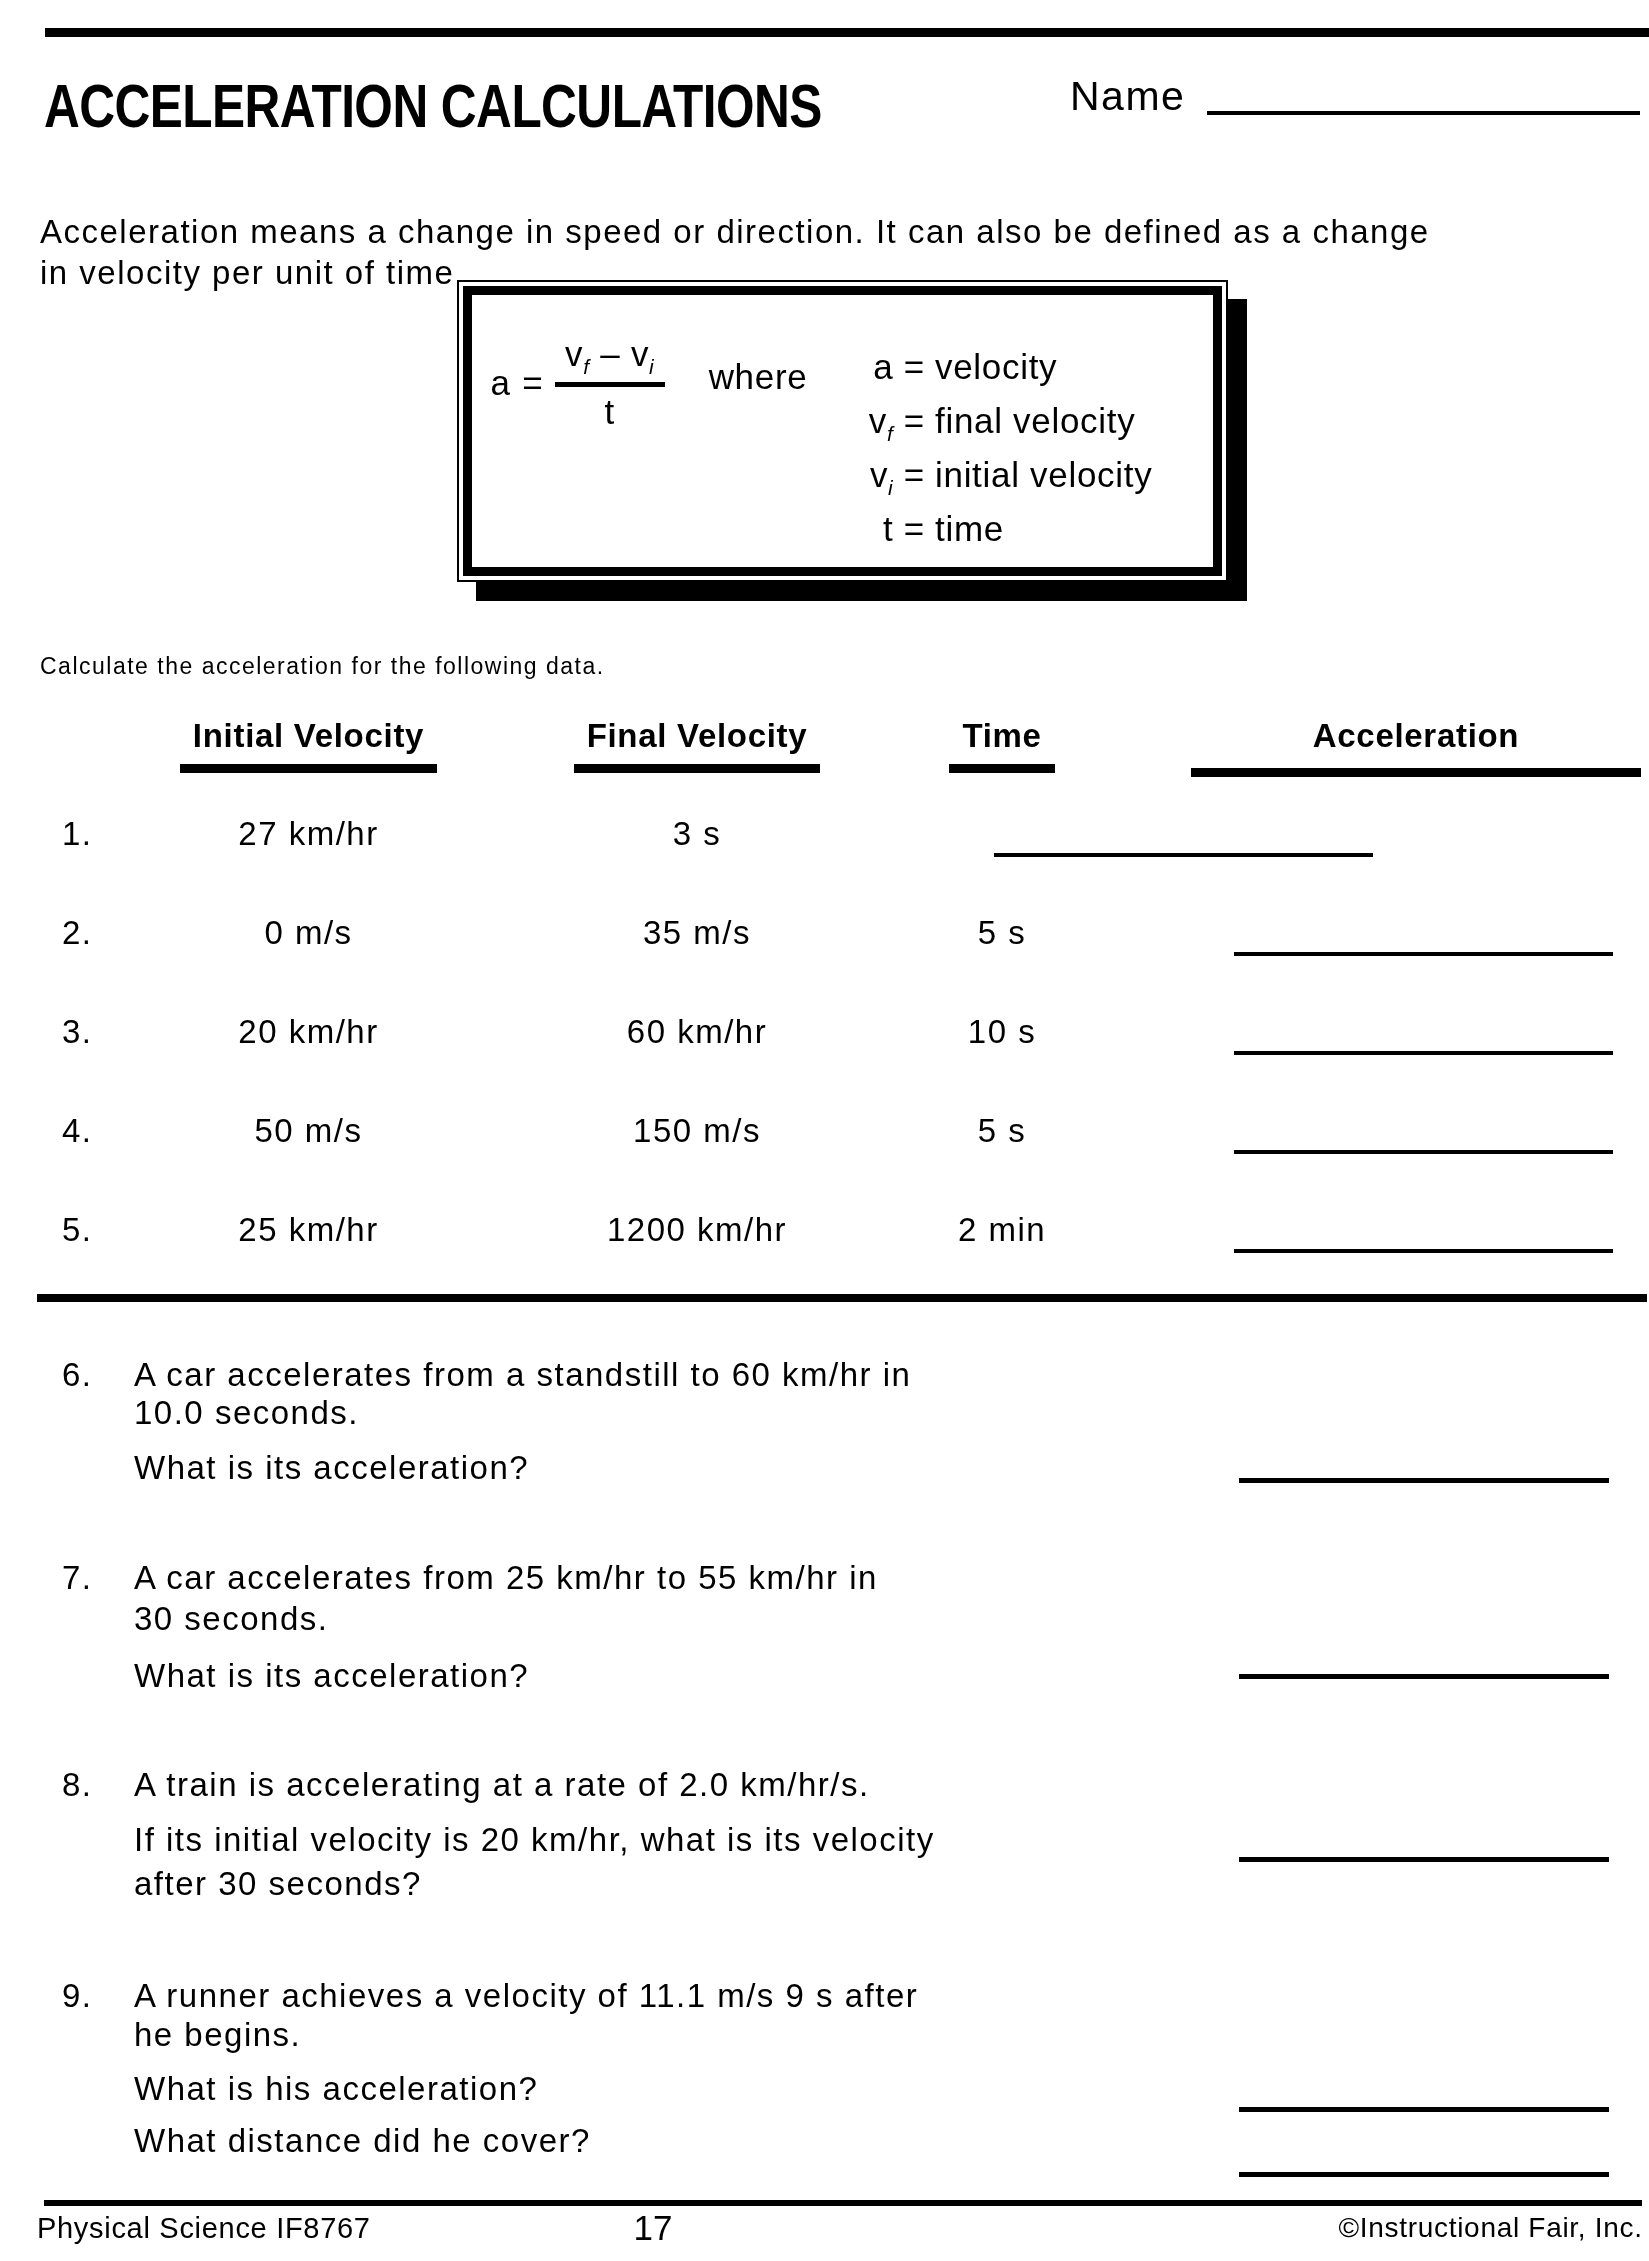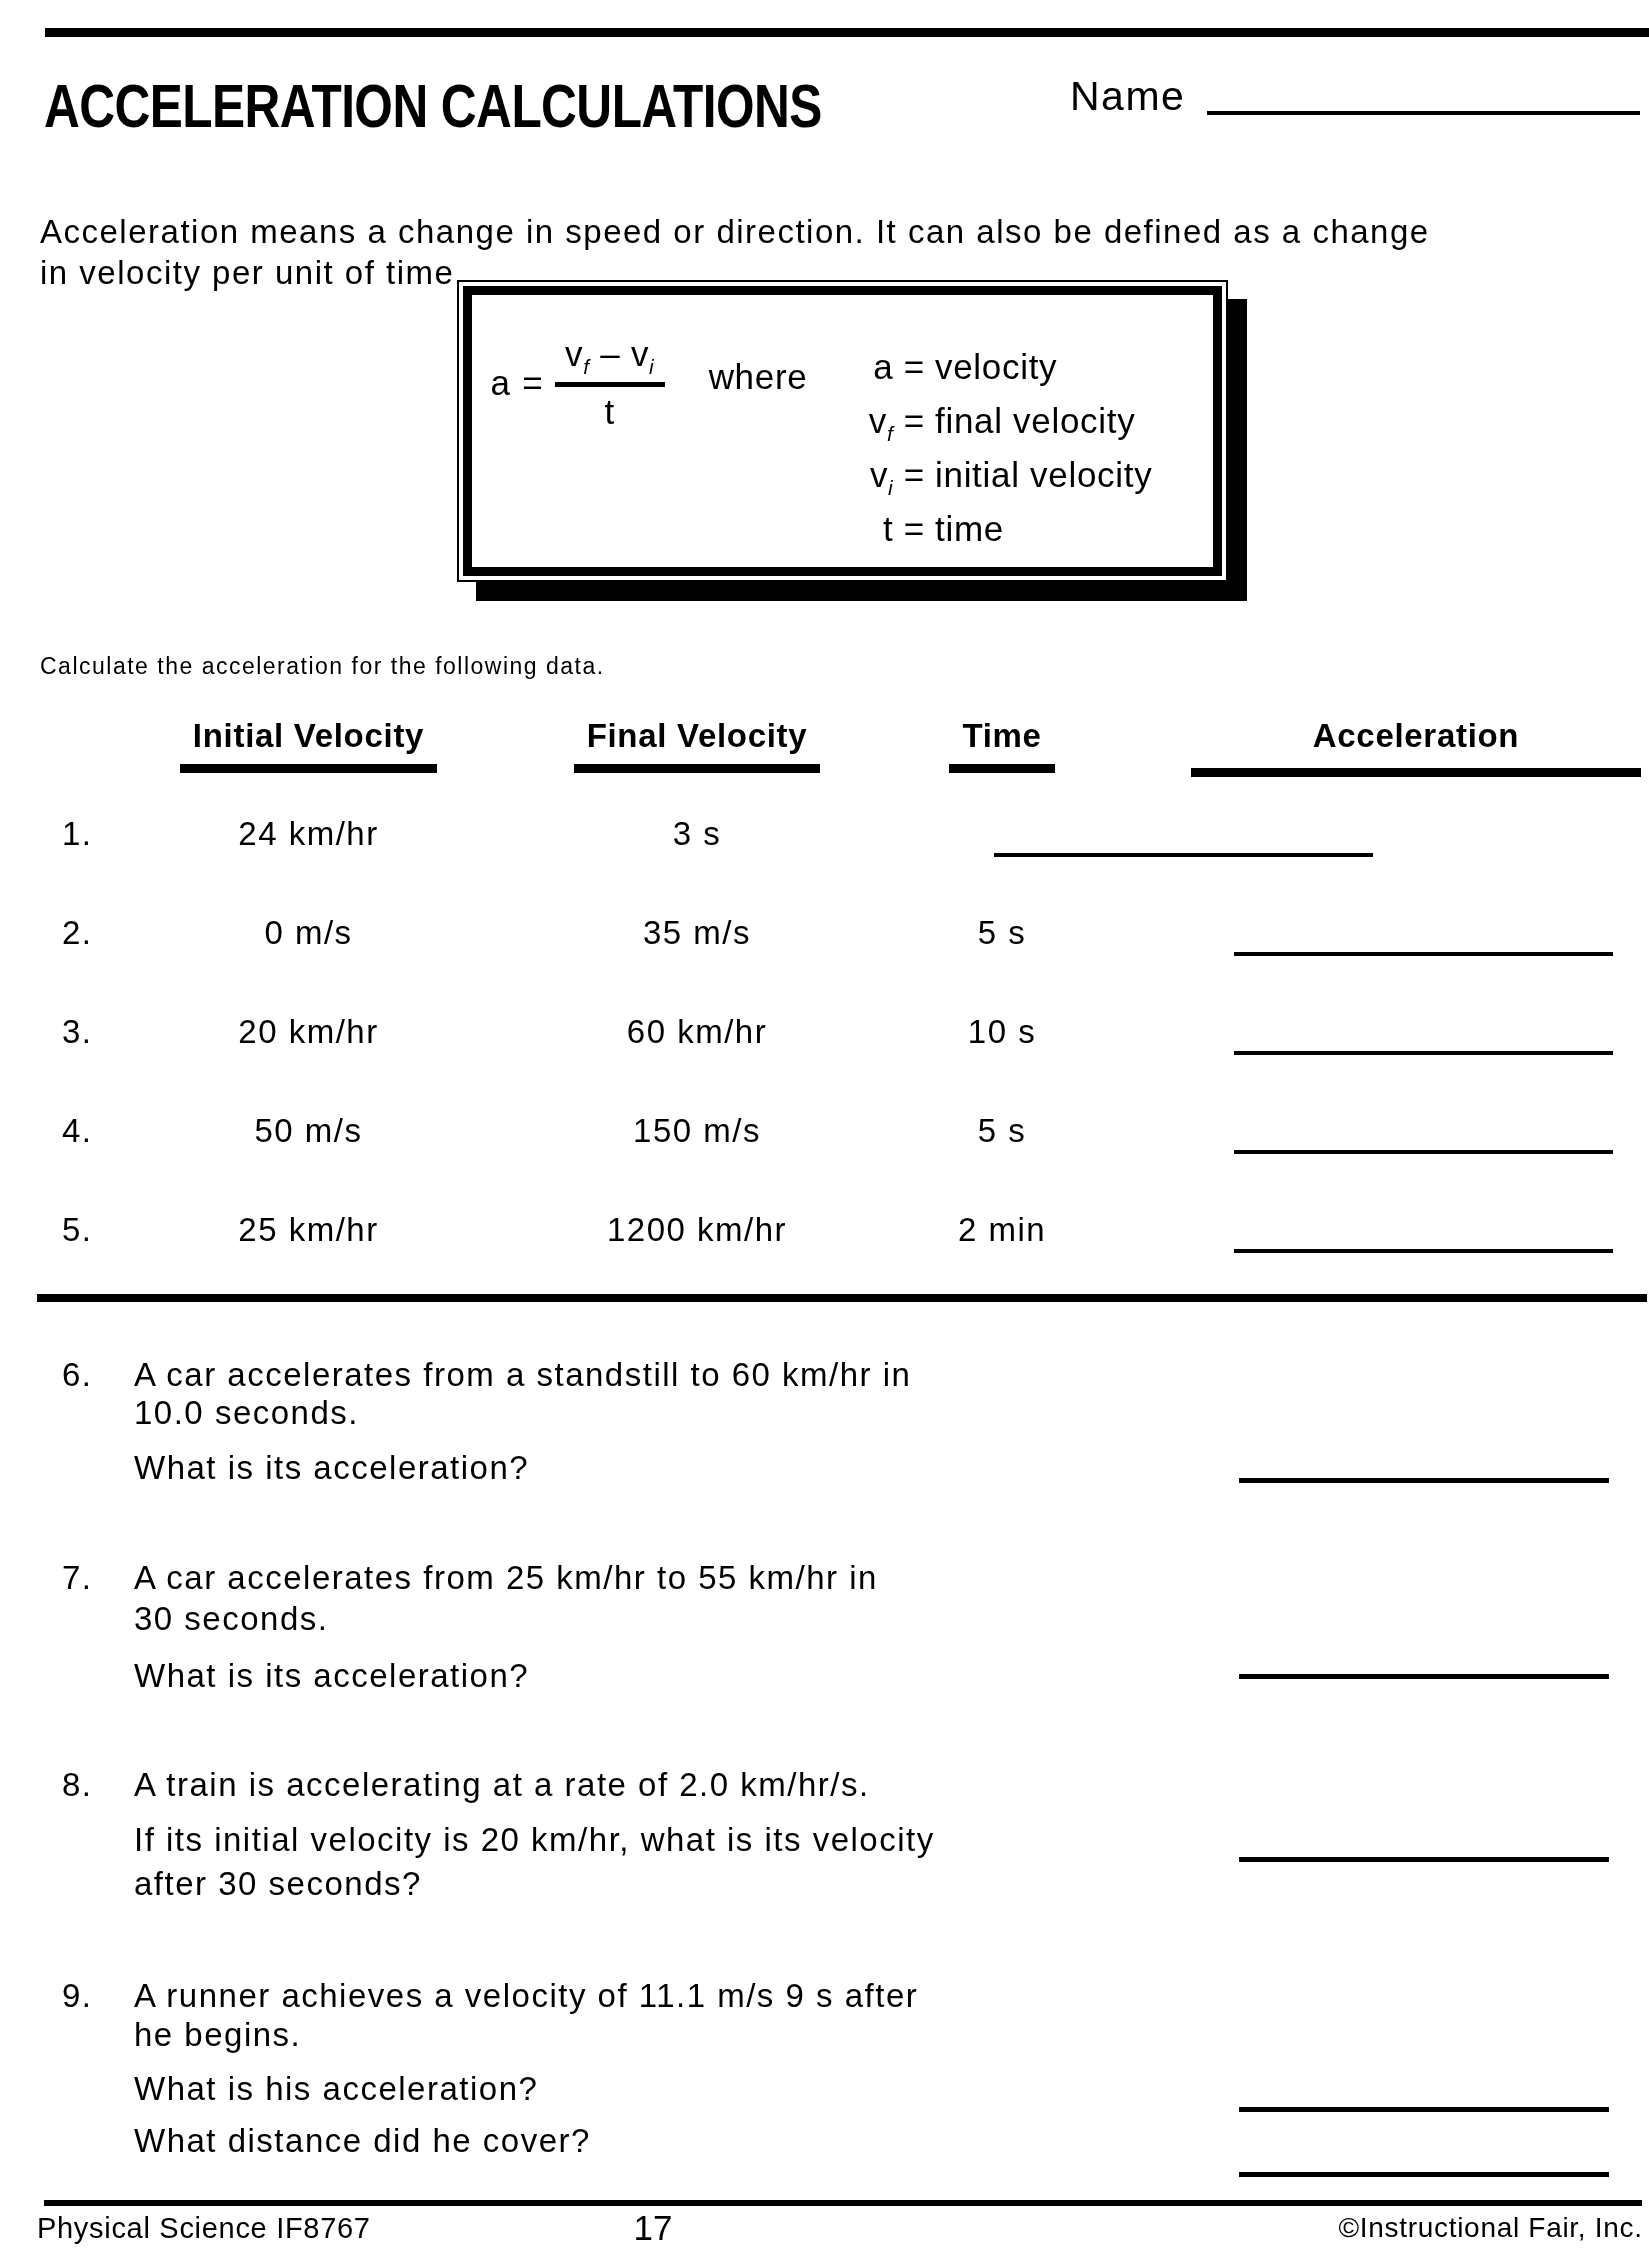--- a/index.html
+++ b/index.html
@@ -249,21 +249,21 @@
     <div class="th"><span class="th-text">Time</span></div>
     <div>
         <div class="th-accel-line">Acceleration</div>
       </div>
   </div>
 
   <div class="t-rows">
     <div class="t-row grid-cols">
       <div></div>
       <div class="c-num">1.</div>
-      <div class="c-mid">24 km/hr</div>
+      <div class="c-mid">27 km/hr</div>
       <div class="c-mid">3 s</div>
       <div>
           <div class="answer-line"></div>
         </div>
     </div>
     <div class="t-row grid-cols">
       <div></div>
       <div class="c-num">2.</div>
       <div class="c-mid">0 m/s</div>
       <div class="c-mid">35 m/s</div>

